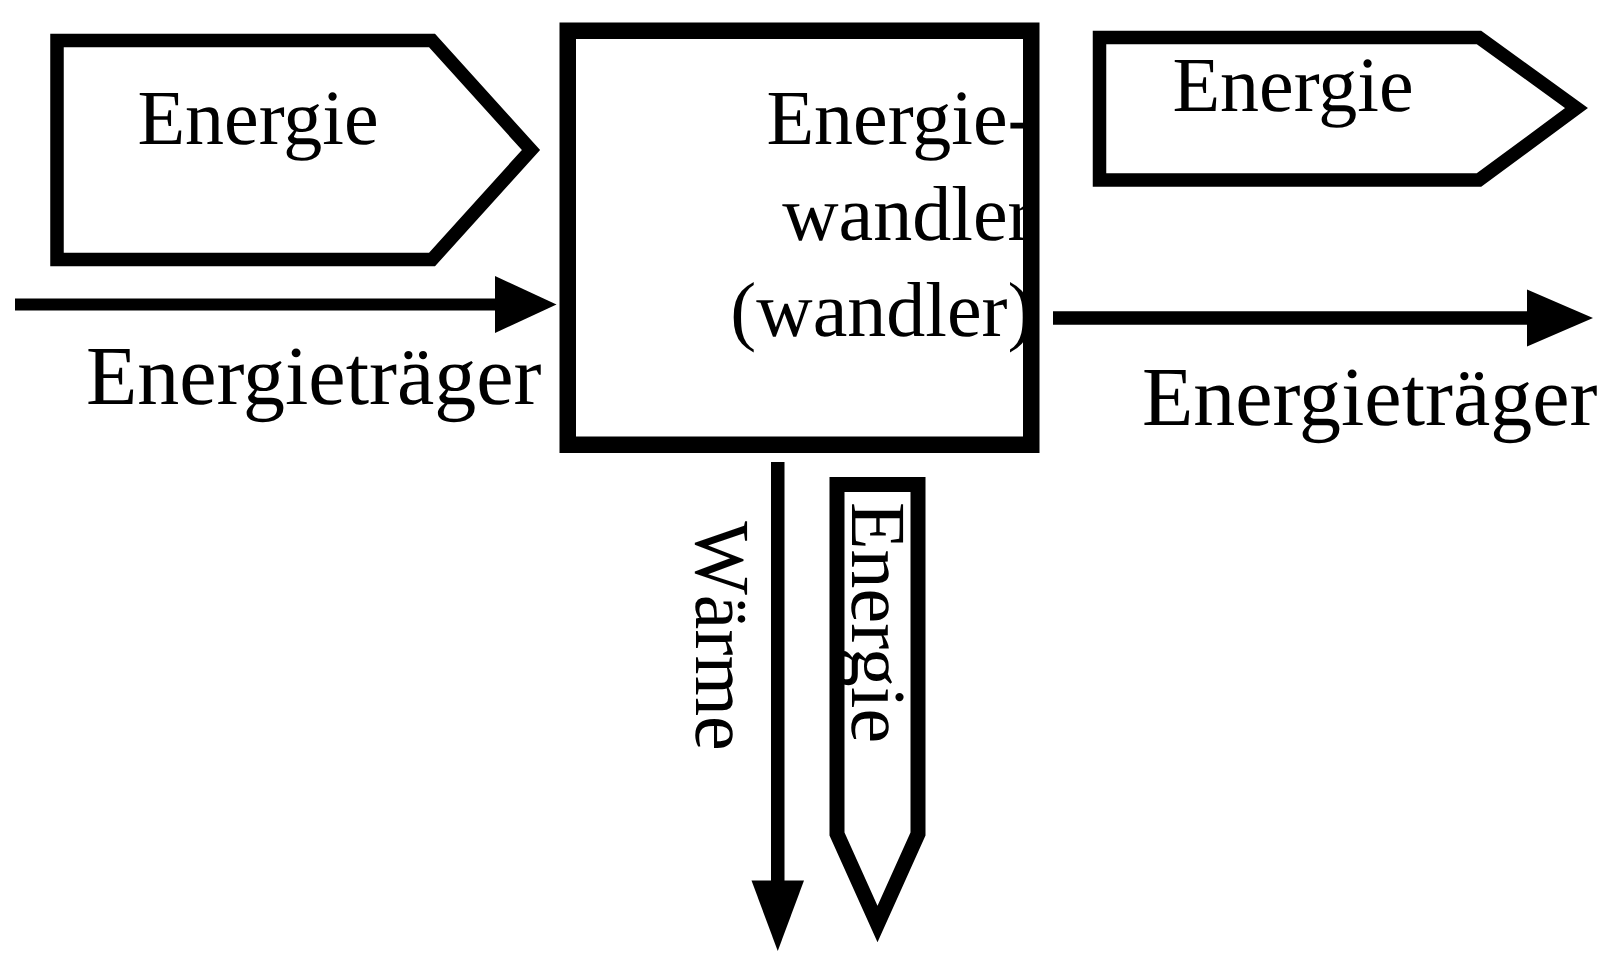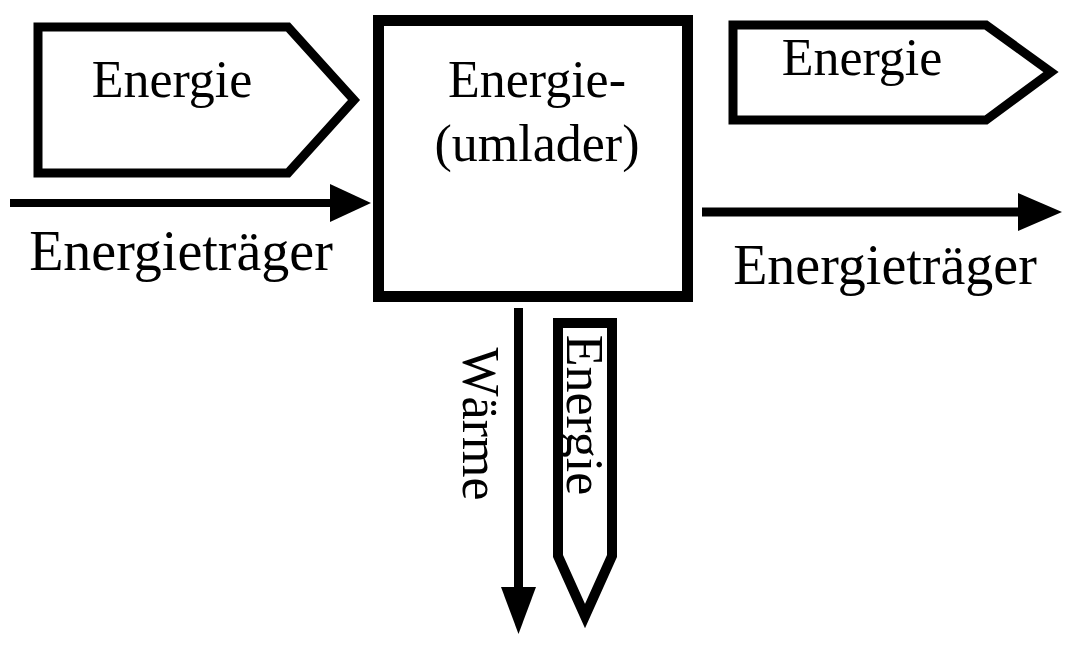--- a/index.html
+++ b/index.html
@@ -17,21 +17,21 @@
     position: absolute;
     left: 0; top: 0;
     width: 1075px; height: 646px;
   }
   .lbl {
     position: absolute;
     text-align: center;
     white-space: nowrap;
     color: inherit;
   }
-  .lbl span { display: block; }
+  .lbl span { display: block; text-align: right; }
   .lbl-energy-in   { left: 47px;  top: 52px;  width: 250px; font-size: 52px; line-height: 56px; }
   .lbl-box         { left: 385px; top: 48px;  width: 304px; font-size: 52px; line-height: 64px; }
   .lbl-energy-out  { left: 737px; top: 30px;  width: 250px; font-size: 52px; line-height: 56px; }
   .lbl-carrier-in  { left: 1px;   top: 221px; width: 360px; font-size: 56px; line-height: 60px; }
   .lbl-carrier-out { left: 705px; top: 235px; width: 360px; font-size: 56px; line-height: 60px; }
   .lbl-heat {
     left: 400px; top: 398px; width: 160px;
     font-size: 52px; line-height: 52px;
     transform: rotate(90deg);
     transform-origin: center center;
@@ -65,21 +65,22 @@
     <line x1="518.5" y1="308" x2="518.5" y2="592" stroke="currentColor" stroke-width="9"></line>
     <polygon points="501,587 536,587 518.5,634" fill="currentColor"></polygon>
 
     <polygon points="558,323 612,323 612,556 585,616 558,556" fill="none" stroke="currentColor" stroke-width="10" stroke-linejoin="miter"></polygon>
   </svg>
 
   <div class="lbl lbl-energy-in">Energie</div>
 
   <div class="lbl lbl-box">
     <span>Energie-</span>
-    <span>(umlader)</span>
+    <span>wandler</span>
+    <span>(wandler)</span>
   </div>
 
   <div class="lbl lbl-energy-out">Energie</div>
 
   <div class="lbl lbl-carrier-in">
     <span>Energieträger</span>
   </div>
 
   <div class="lbl lbl-carrier-out">
     <span>Energieträger</span>

